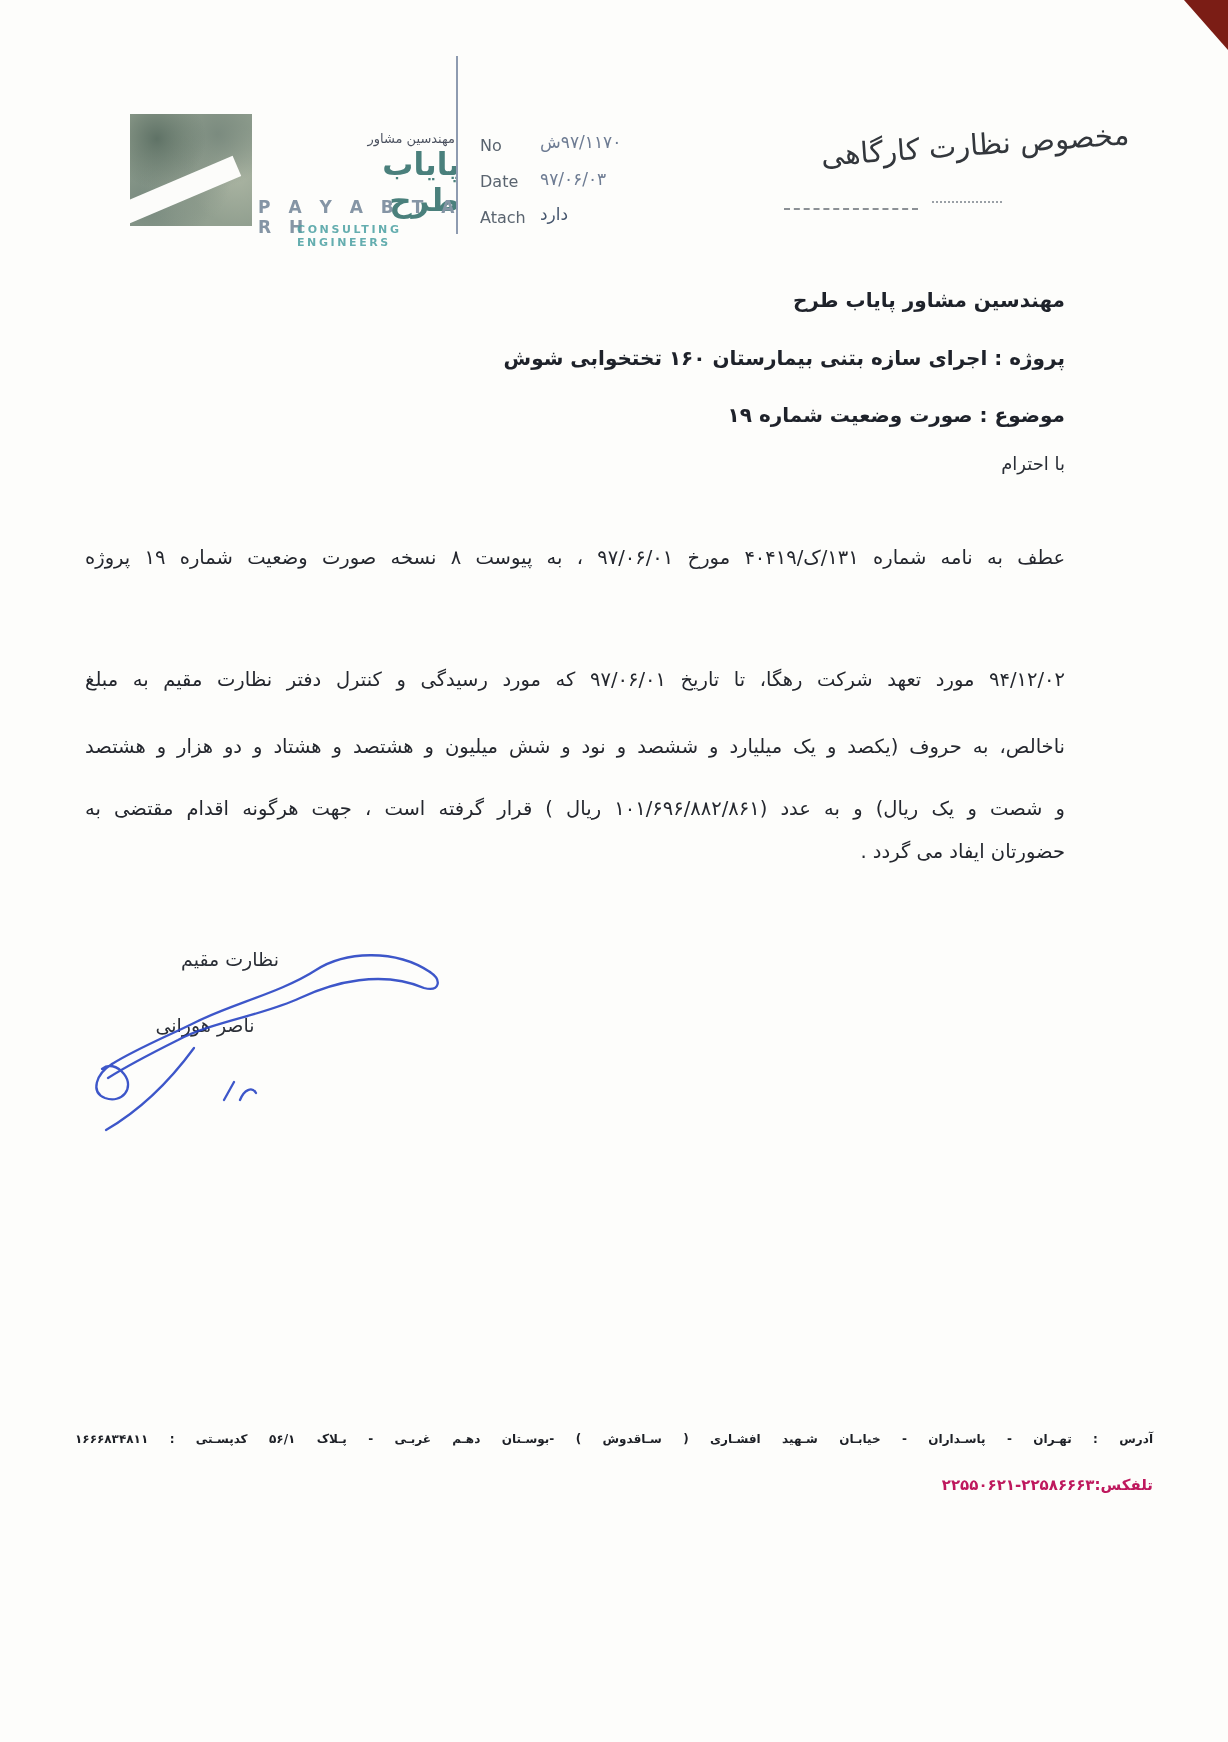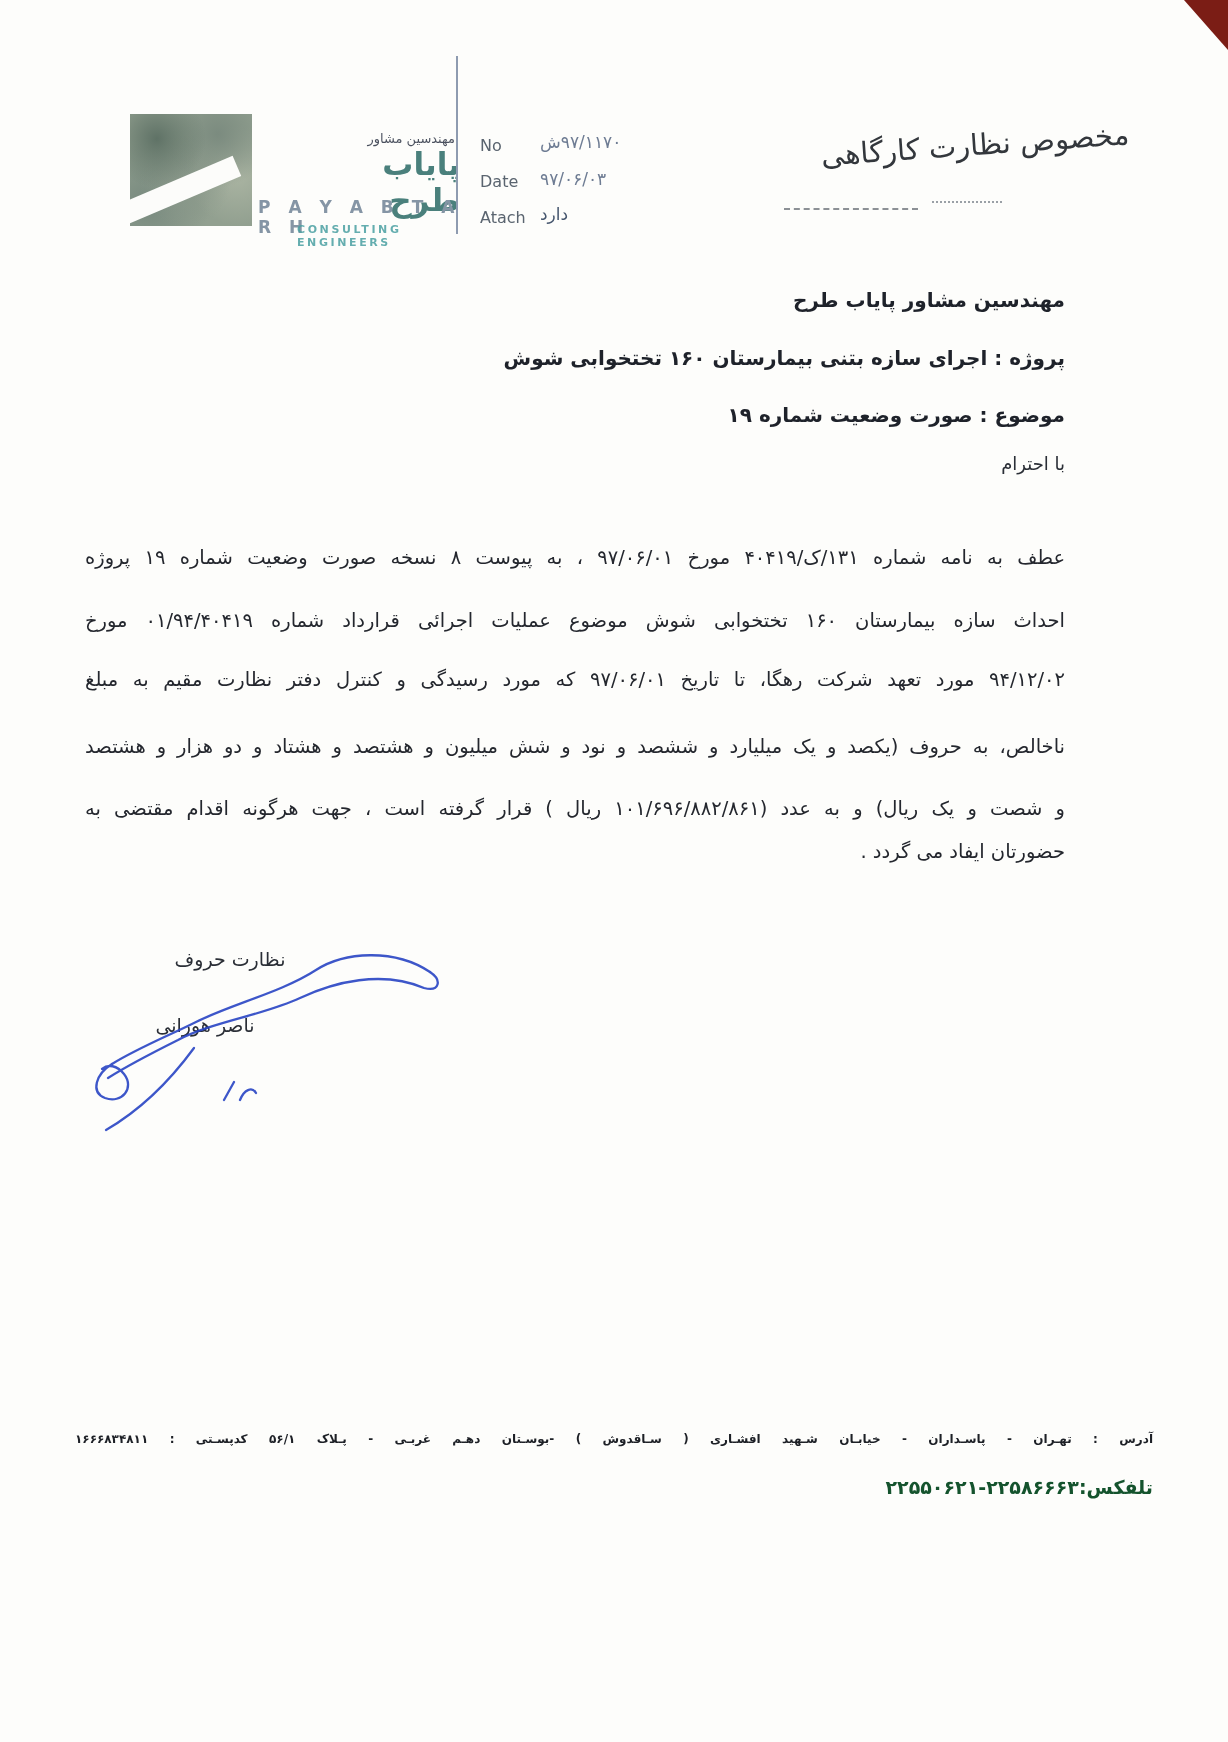--- a/index.html
+++ b/index.html
@@ -49,21 +49,21 @@
   
   .sig-title{position:absolute;left:150px;top:948px;width:160px;direction:rtl;text-align:center;
     font-size:19px;color:#2a2e36;}
   .sig-name{position:absolute;left:120px;top:1014px;width:170px;direction:rtl;text-align:center;
     font-size:19px;color:#2a2e36;}
   .sig-svg{position:absolute;left:72px;top:930px;width:410px;height:215px;}
   
   .footer-address{position:absolute;left:75px;top:1432px;width:1078px;direction:rtl;
     font-size:12px;font-weight:700;color:#1d2026;text-align:justify;text-align-last:justify;}
   .footer-phone{position:absolute;left:75px;top:1476px;width:1078px;direction:rtl;
-    font-size:19px;font-weight:700;color:#14532d;text-align:right;}
+    font-size:15px;font-weight:700;color:#be185d;text-align:right;}
 </style>
 </head>
 <body>
 
 <div class="page">
 
   <div class="corner"></div>
 
   <div class="logo-box">
     <div class="logo-stripe"></div>
@@ -85,27 +85,26 @@
   <div class="stamp">مخصوص نظارت کارگاهی</div>
   <div class="dash1"></div>
   <div class="dash2"></div>
 
   <div class="rtl-line h-line" style="top:288px">مهندسین مشاور پایاب طرح</div>
   <div class="rtl-line h-line" style="top:346px">پروژه : اجرای سازه بتنی بیمارستان ۱۶۰ تختخوابی شوش</div>
   <div class="rtl-line h-line" style="top:403px">موضوع : صورت وضعیت شماره ۱۹</div>
   <div class="rtl-line salut" style="top:453px">با احترام</div>
 
   <div class="rtl-line b-line" style="top:546px">عطف به نامه شماره ۱۳۱/ک/۴۰۴۱۹ مورخ ۹۷/۰۶/۰۱ ، به پیوست ۸ نسخه صورت وضعیت شماره ۱۹ پروژه</div>
-  <div class="rtl-line b-line" style="top:609px">احداث سازه بیمارستان ۱۶۰ تختخوابی شوش موضوع عملیات اجرائی قرارداد شماره ۰۱/۹۴/۴۰۴۱۹ مورخ</div>
   <div class="rtl-line b-line" style="top:668px">۹۴/۱۲/۰۲ مورد تعهد شرکت رهگا، تا تاریخ ۹۷/۰۶/۰۱ که مورد رسیدگی و کنترل دفتر نظارت مقیم به مبلغ</div>
   <div class="rtl-line b-line" style="top:735px">ناخالص، به حروف (یکصد و یک میلیارد و ششصد و نود و شش میلیون و هشتصد و هشتاد و دو هزار و هشتصد</div>
   <div class="rtl-line b-line" style="top:797px">و شصت و یک ریال) و به عدد (۱۰۱/۶۹۶/۸۸۲/۸۶۱ ریال ) قرار گرفته است ، جهت هرگونه اقدام مقتضی به</div>
   <div class="rtl-line b-line b-last" style="top:840px">حضورتان ایفاد می گردد .</div>
 
-  <div class="sig-title">نظارت حروف</div>
+  <div class="sig-title">نظارت مقیم</div>
   <div class="sig-name">ناصر هورانی</div>
   <svg class="sig-svg" viewBox="0 0 410 215">
     <g fill="none" stroke="#2945c4" stroke-width="2.3" stroke-linecap="round" opacity="0.9">
       <path d="M358 42 C370 50 368 62 352 58 C310 40 262 52 228 68 C192 85 140 92 106 110 C82 122 58 134 36 148"></path>
       <path d="M358 42 C322 18 272 22 244 40 C210 62 160 74 124 92 C96 106 66 118 40 134"></path>
       <path d="M40 134 C24 144 18 162 33 168 C50 174 63 158 52 144 C45 135 36 134 30 139"></path>
       <path d="M122 118 C100 148 72 178 34 200"></path>
       <path d="M152 170 L162 152 M168 170 C172 160 180 156 184 163"></path>
     </g>
   </svg>

